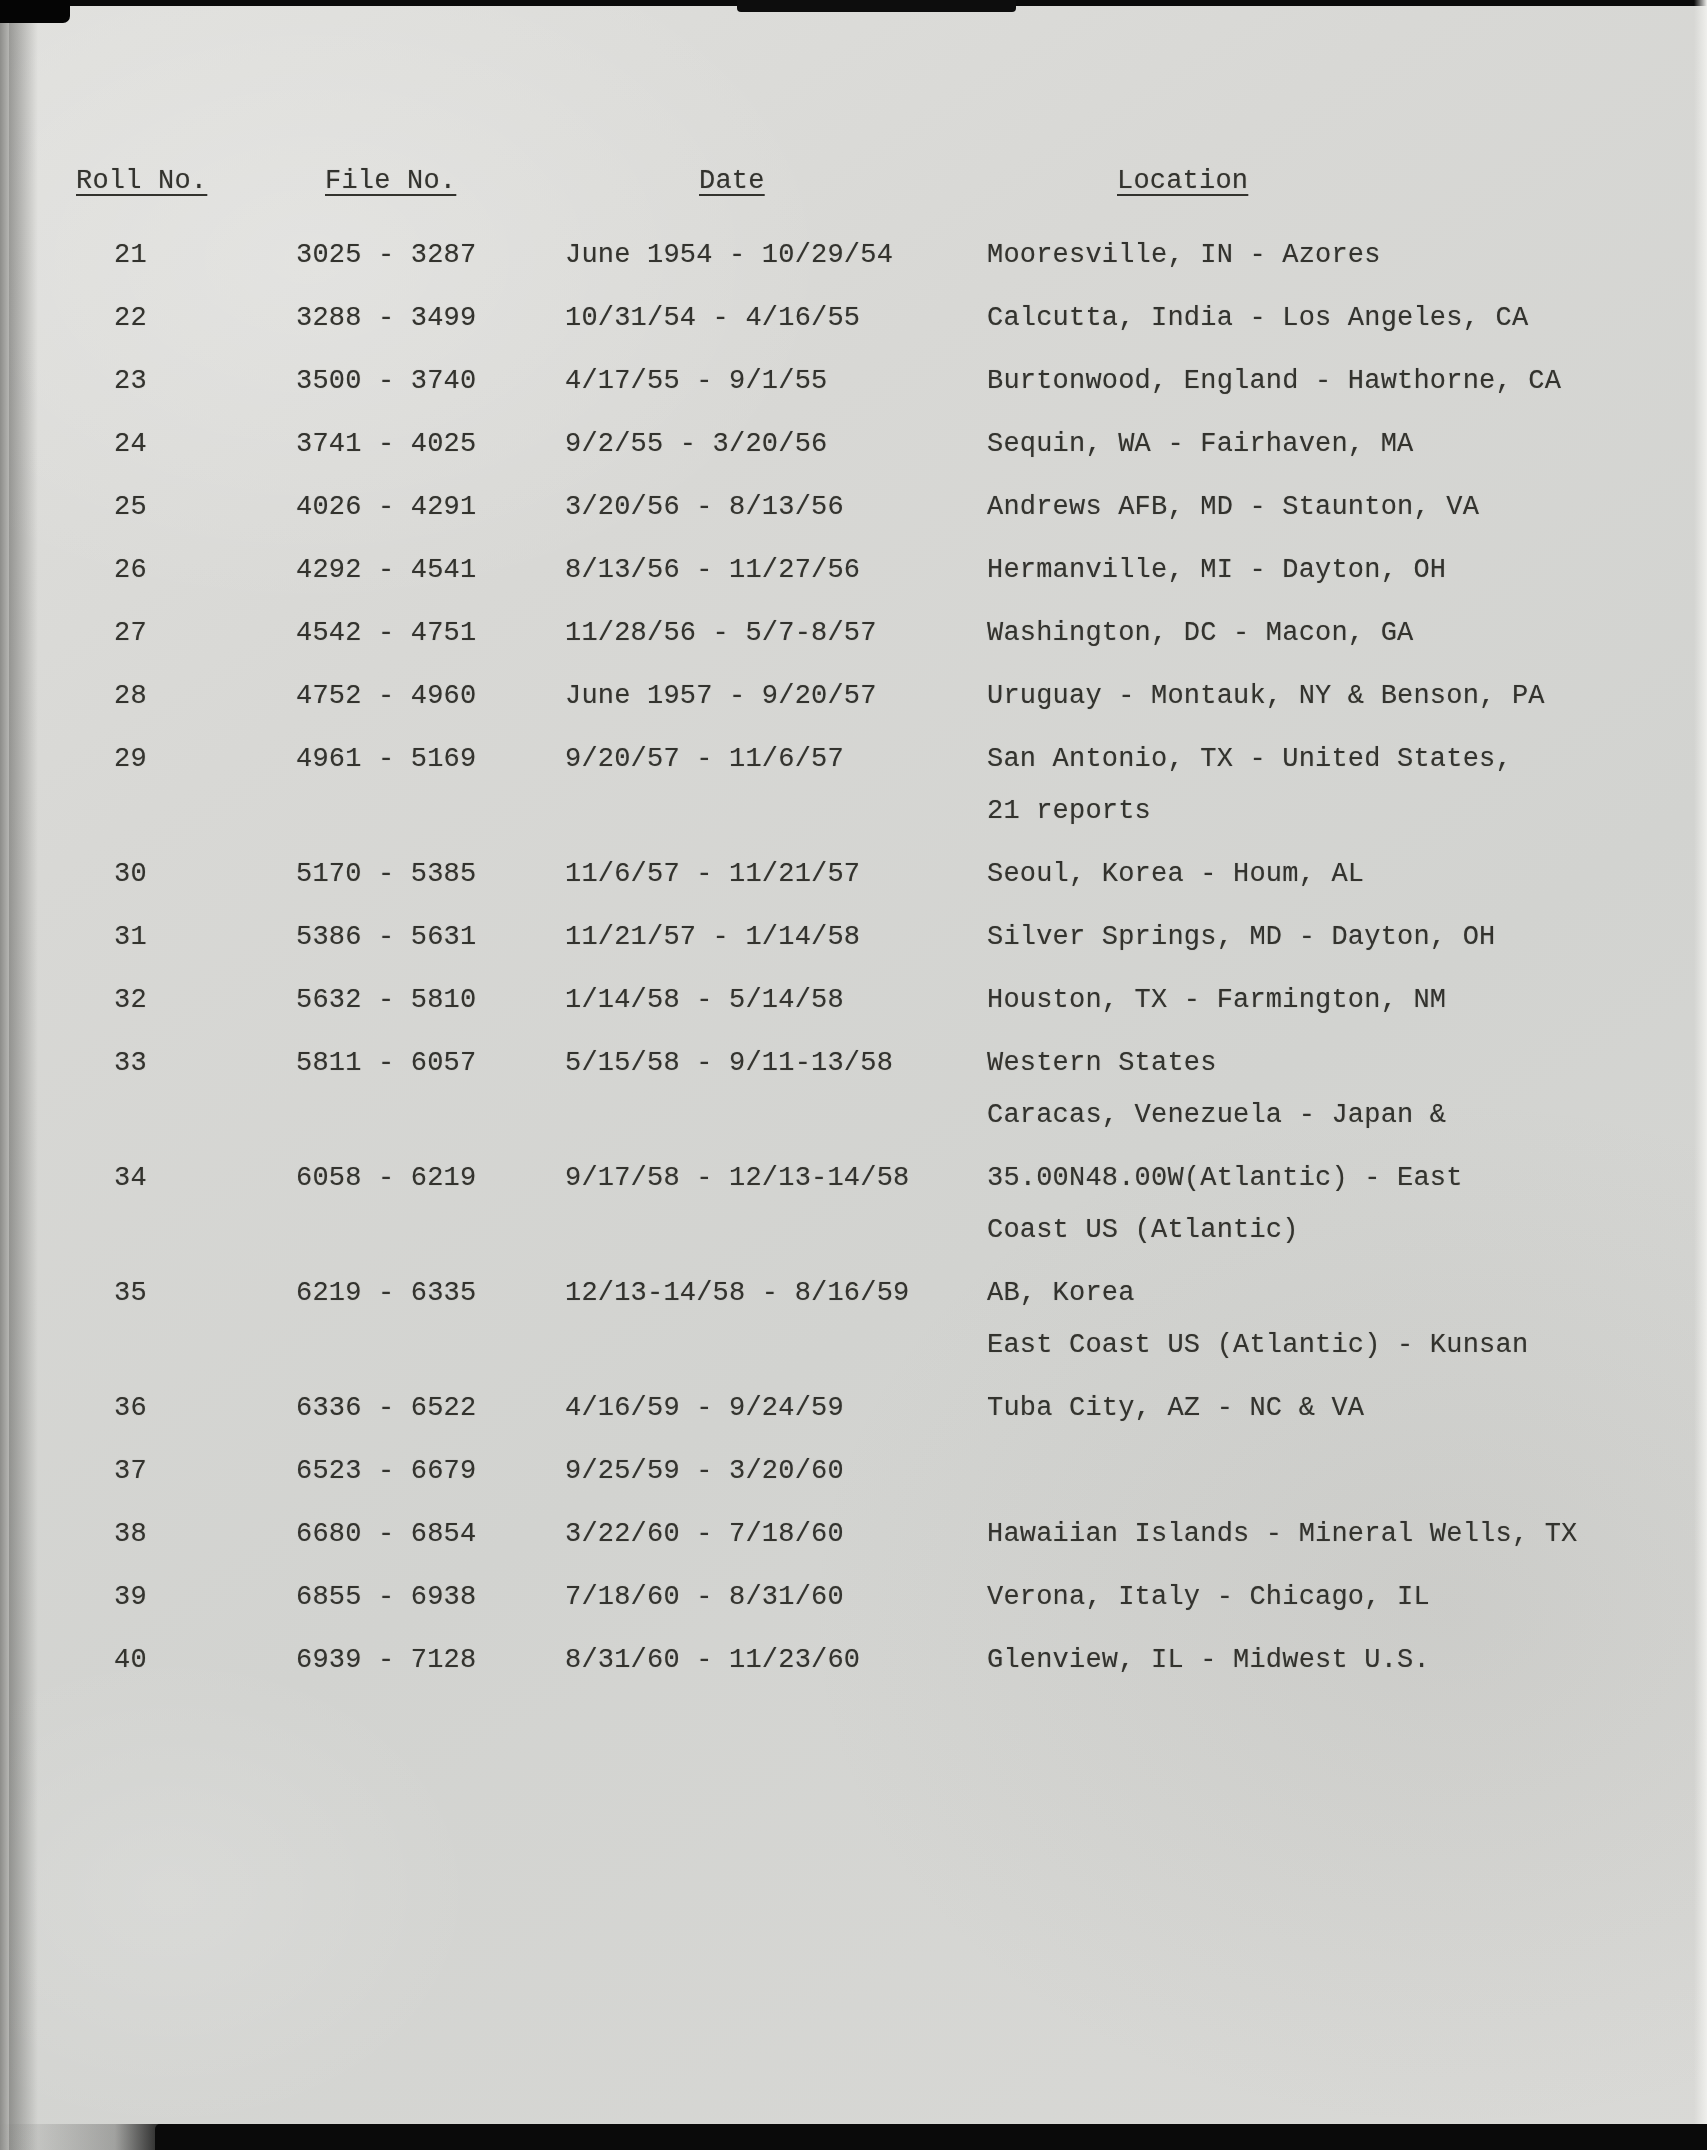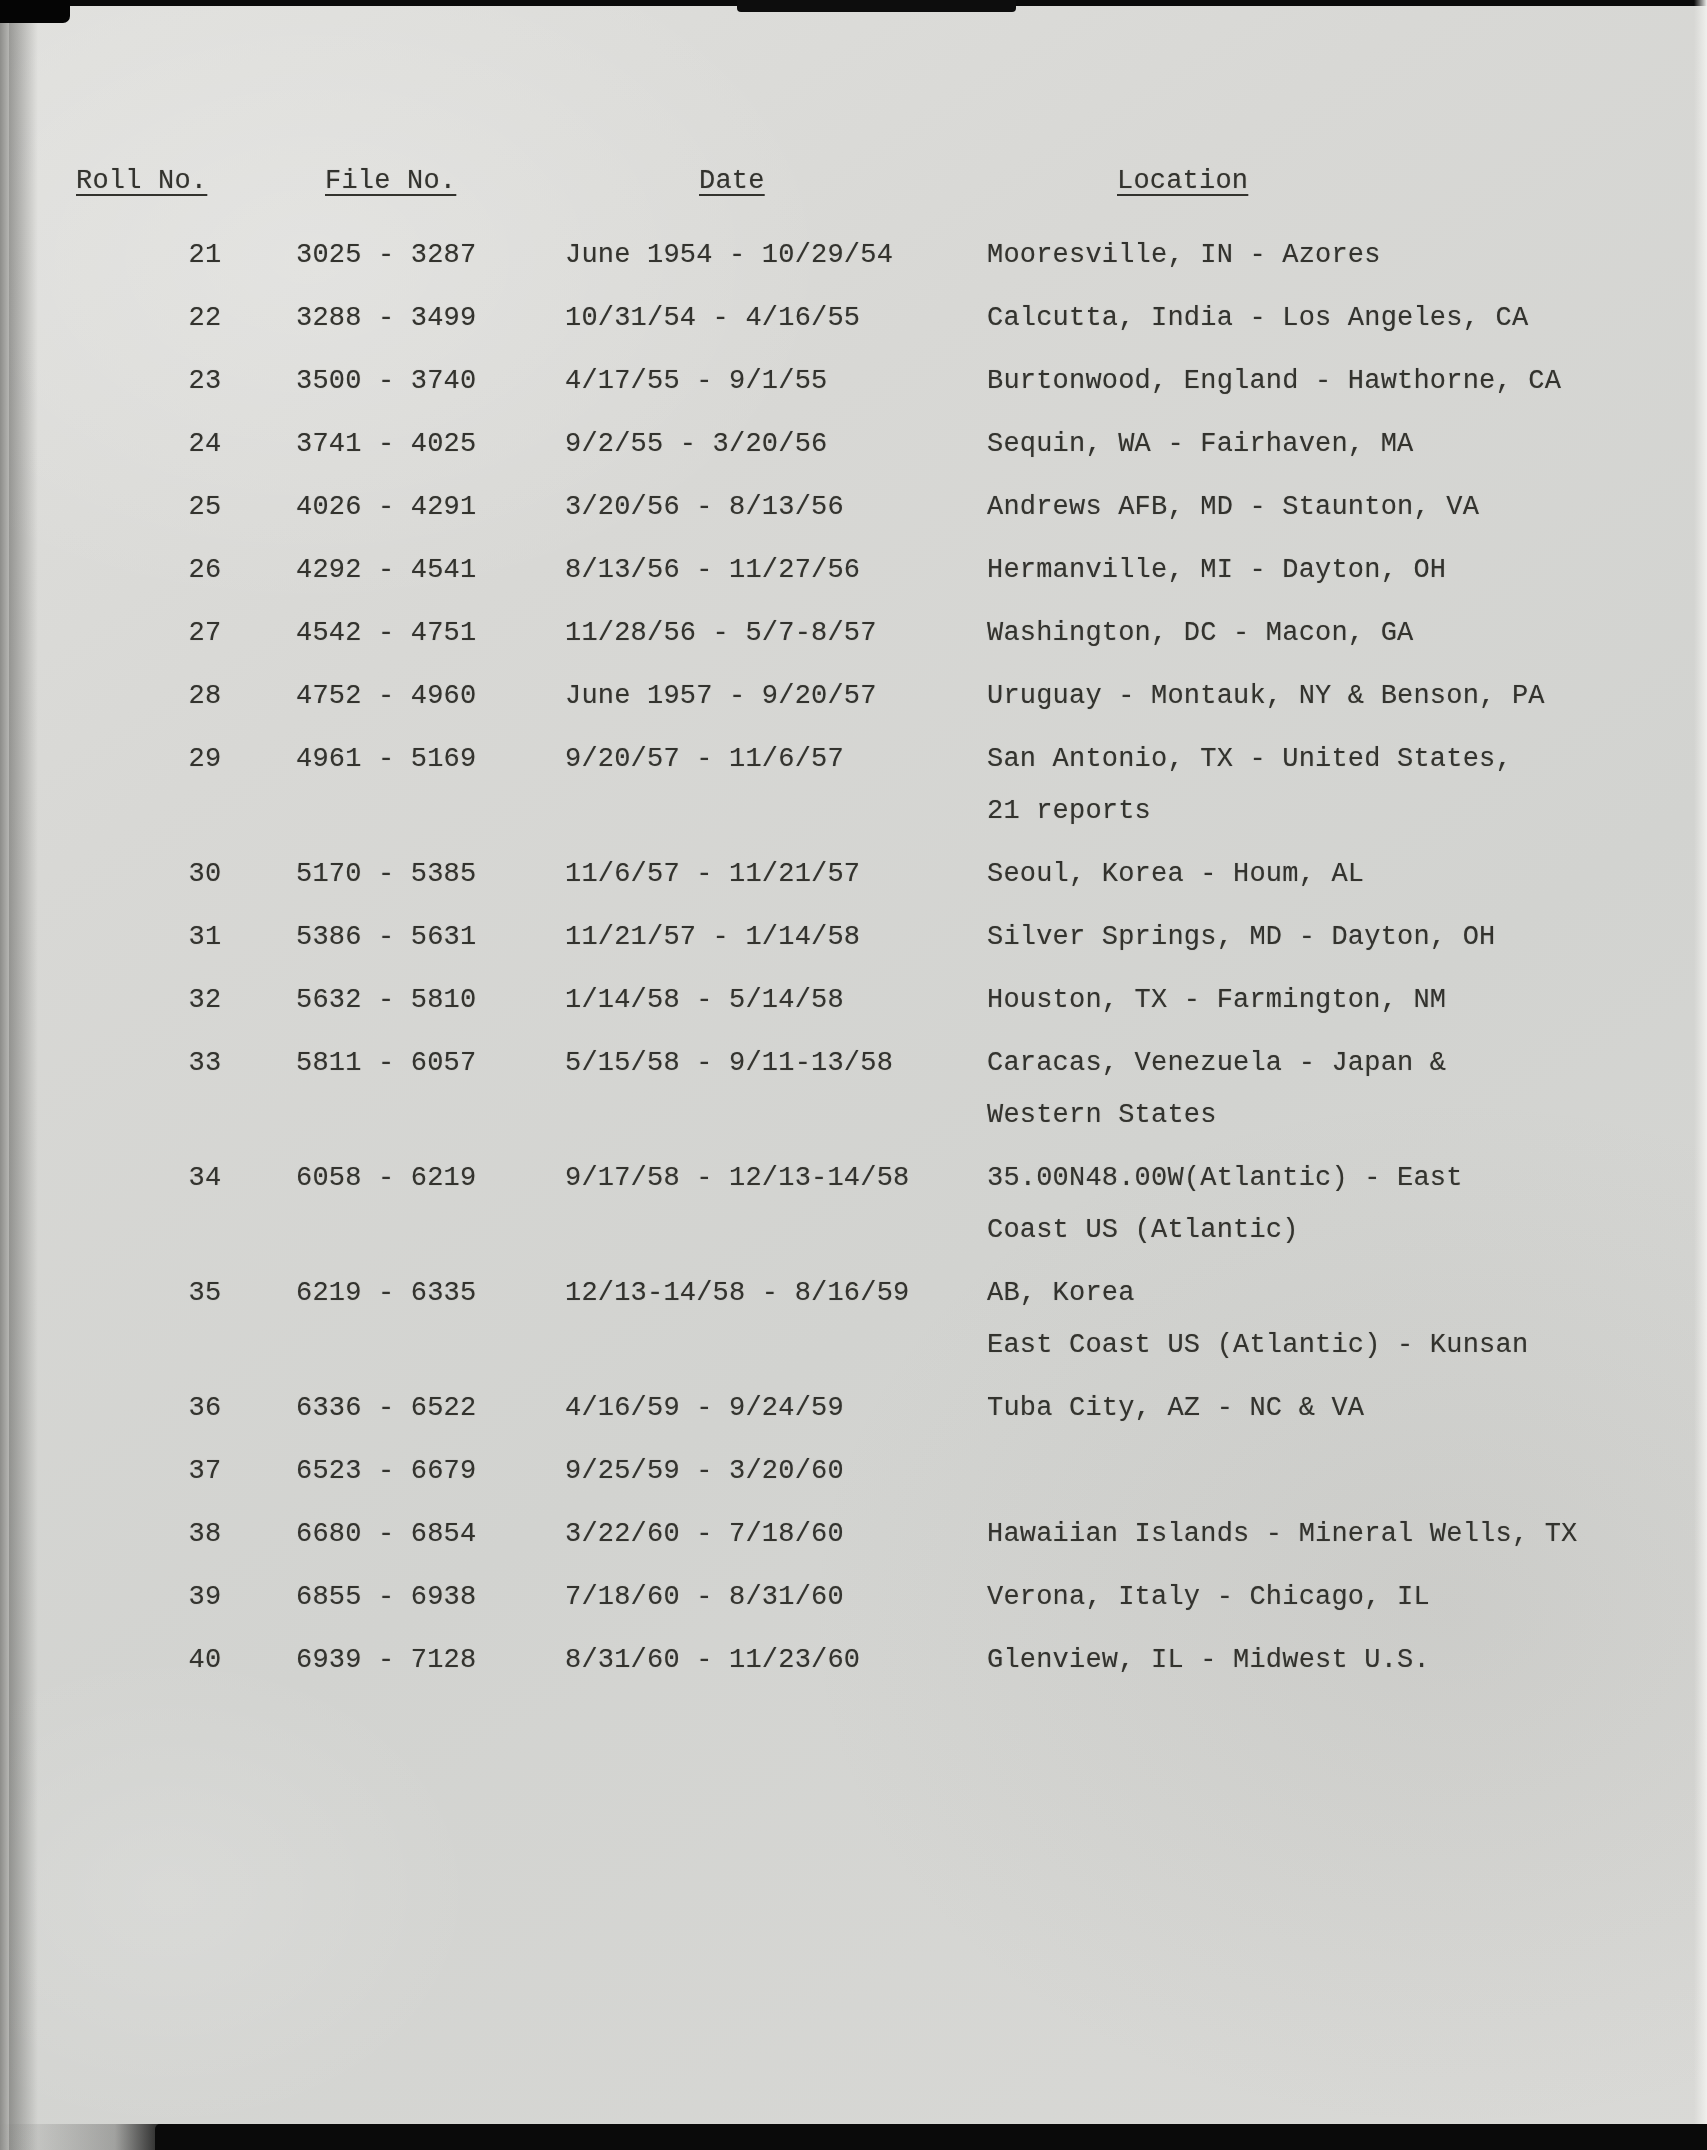--- a/index.html
+++ b/index.html
@@ -74,21 +74,21 @@
     line-height: 52px;
     white-space: nowrap;
     justify-self: start;
   }
   .hdr-file { padding-left: 29px; }
   .hdr-date { padding-left: 134px; }
   .hdr-loc  { padding-left: 130px; }
 
   .row { margin-bottom: 11px; }
   .cell { line-height: 52px; white-space: nowrap; }
-  .cell-roll { padding-left: 38px; text-align: center; }
+  .cell-roll { padding-left: 38px; }
   .cell-location { white-space: normal; }
   .cell-location div { line-height: 52px; white-space: nowrap; }
 </style>
 </head>
 <body>
 
 <div class="scan">
 
   <div class="left-paper-edge"></div>
   <div class="left-shade"></div>
@@ -216,22 +216,22 @@
     <div class="cell cell-location">
             <div>Houston, TX - Farmington, NM</div>
           </div>
   </div>
 
   <div class="row">
     <div class="cell cell-roll">33</div>
     <div class="cell cell-file">5811 - 6057</div>
     <div class="cell cell-date">5/15/58 - 9/11-13/58</div>
     <div class="cell cell-location">
+            <div>Western States</div>
             <div>Caracas, Venezuela - Japan &amp;</div>
-            <div>Western States</div>
           </div>
   </div>
 
   <div class="row">
     <div class="cell cell-roll">34</div>
     <div class="cell cell-file">6058 - 6219</div>
     <div class="cell cell-date">9/17/58 - 12/13-14/58</div>
     <div class="cell cell-location">
             <div>35.00N48.00W(Atlantic) - East</div>
             <div>Coast US (Atlantic)</div>

